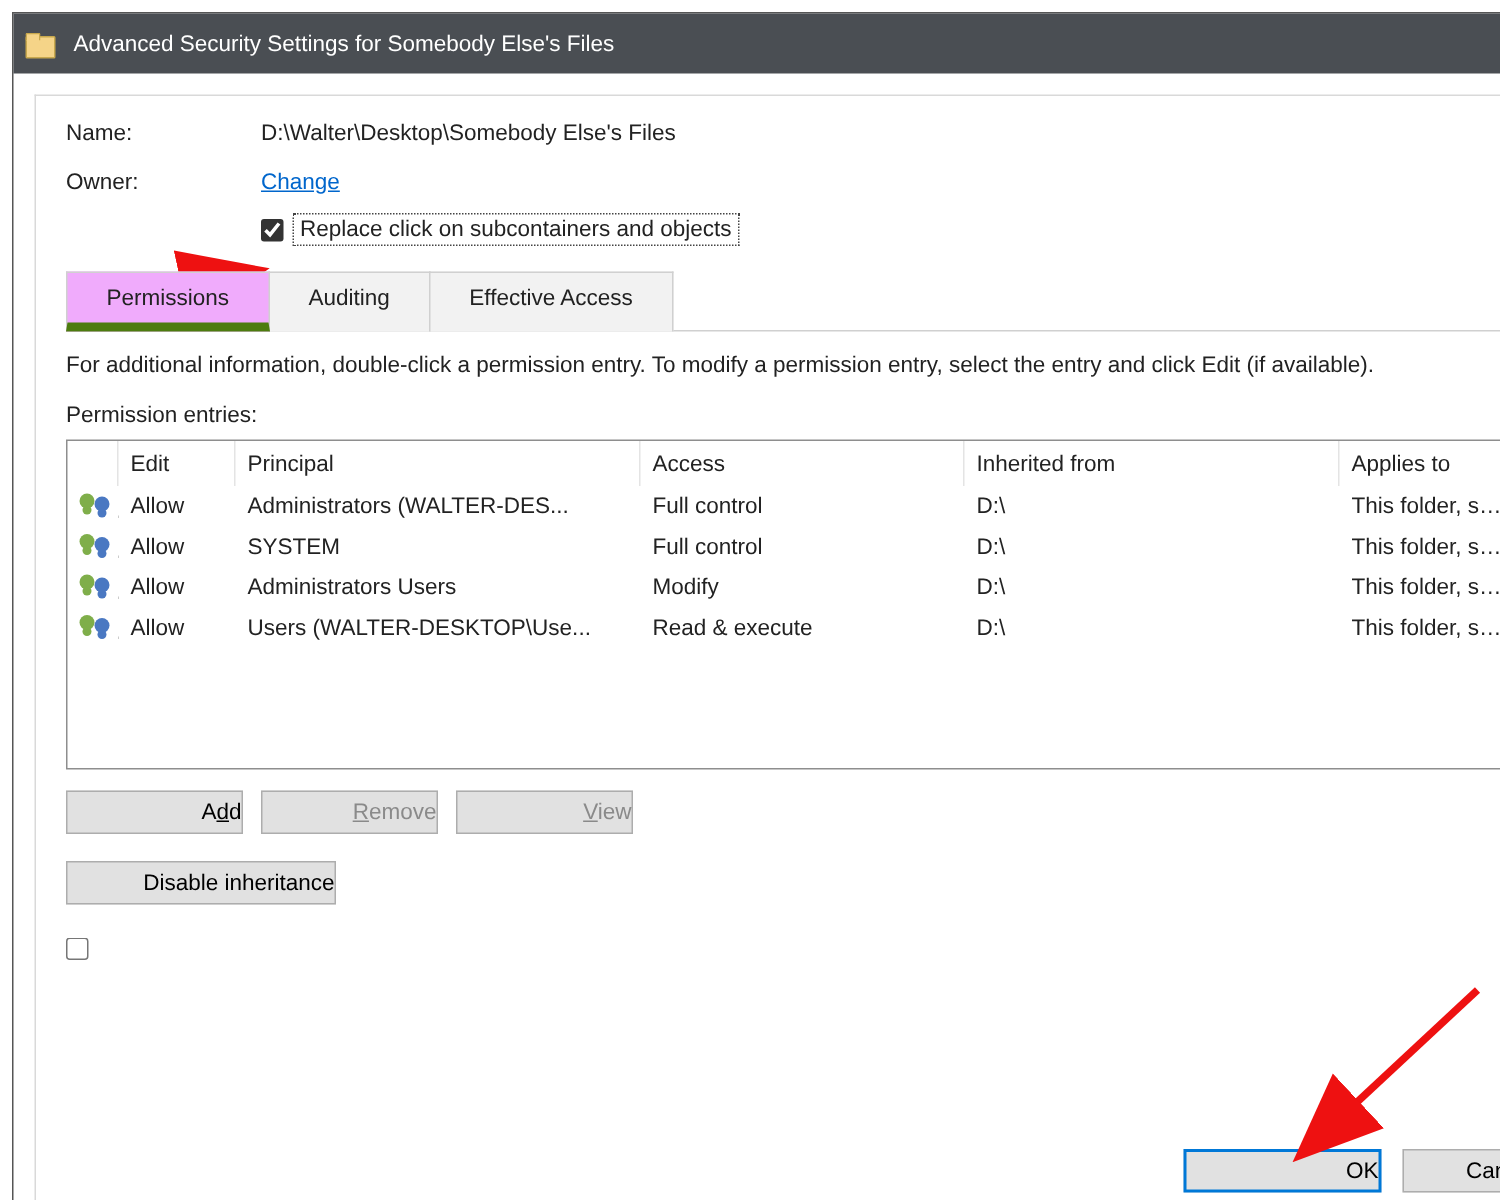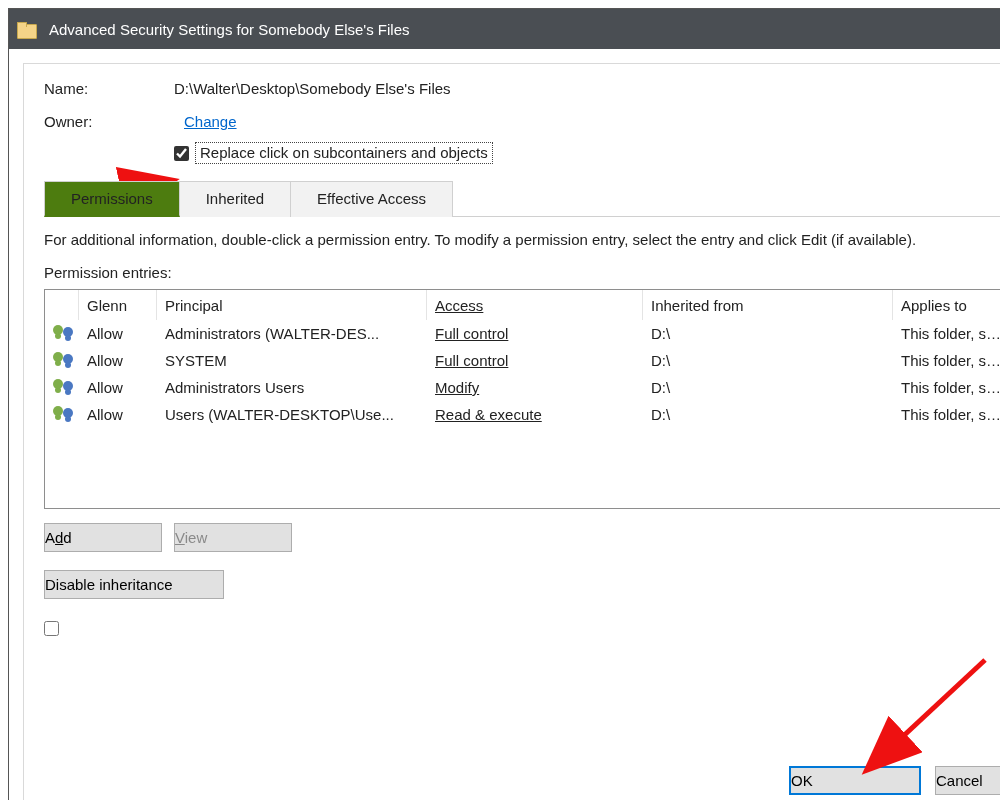--- a/index.html
+++ b/index.html
@@ -59,21 +59,21 @@
     border-right:none;
     border-bottom:none;
     padding:16px 0 20px 20px;
     min-height:740px;
     position:relative;
   }
   .row { display:flex; margin-bottom:16px; }
   .row .lbl { width:130px; }
   .row .val { flex:1; }
   .owner-line { display:flex; align-items:center; gap:6px;}
-  a.change { color:#0066cc; text-decoration:underline; margin-left:10px;}
+  a.change { color:#0066cc; text-decoration:underline; }
   .checkbox-line {
     display:flex; align-items:center; margin-left:130px; margin-top:-4px; margin-bottom:16px;
   }
   input[type=checkbox]{
     width:15px; height:15px; margin:0 6px 0 0;
     accent-color:#333;
   }
   .focus-dotted {
     border:1px dotted #444;
     padding:1px 4px 2px 4px;
@@ -90,22 +90,22 @@
     border:1px solid #d0d0d0;
     border-bottom:none;
     background:#f2f2f2;
     position:relative;
     top:1px;
     margin-right:-1px;
     color:#222;
     cursor:default;
   }
   .tab.active {
-    background:#4d7c0f;
-    border-bottom:2px solid #4d7c0f;
+    background:#f0abfc;
+    border-bottom:6px solid #4d7c0f;
     z-index:2;
   }
   .infoline { margin-bottom:16px; }
   .subheader { margin-bottom:8px; }
   
   .perm-table {
     border:1px solid #8e8e8e;
     width:970px;
     height:220px;
     overflow:hidden;
@@ -121,42 +121,42 @@
   .perm-head .col {
     border-right:1px solid #e4e4e4;
     padding:5px 8px;
     height:100%;
     display:flex; align-items:center;
   }
   .perm-head .col:last-child{border-right:none;}
   .col-icon{width:34px;}
   .col-type{width:78px;}
   .col-principal{width:270px;}
-  .col-access{width:216px;text-decoration:underline;}
+  .col-access{width:216px;}
   .col-inherited{width:250px;}
   .col-applies{flex:1; min-width:100px;}
   .perm-row { height:27px; padding:0; }
   .perm-row .col { padding:2px 8px; white-space:nowrap; overflow:hidden; text-overflow:ellipsis;}
   .users-icon {
     width:24px; height:18px; position:relative; display:inline-block;
   }
   .users-icon::before, .users-icon::after{
     content:""; position:absolute; width:10px; height:10px; border-radius:50%;
   }
   .users-icon::before{ left:0; top:2px; background:#7fae4a; box-shadow:0 6px 0 -2px #7fae4a;}
   .users-icon::after{ left:10px; top:4px; background:#4a78c2; box-shadow:0 6px 0 -2px #4a78c2;}
   
   .btn-row { display:flex; gap:12px; margin-top:14px;}
   button.std {
     font:inherit;
     background:#e1e1e1;
     border:1px solid #adadad;
     padding:5px 0;
     width:118px;
-    text-align:left;
+    text-align:right;
     cursor:default;
   }
   button.std.disabled { color:#8a8a8a; }
   button.std.wide { width:180px; }
   button.primary {
     width:132px;
     background:#e1e1e1;
     border:2px solid #0078d7;
     padding:4px 0;
   }
@@ -200,31 +200,31 @@
         </div>
       </div>
 
       <div class="checkbox-line">
         <input type="checkbox" checked="" style="">
         <span class="focus-dotted">Replace click on subcontainers and objects</span>
       </div>
 
       <div class="tabstrip">
         <div class="tab active">Permissions</div>
-        <div class="tab">Inherited</div>
+        <div class="tab">Auditing</div>
         <div class="tab">Effective Access</div>
       </div>
 
       <div class="infoline">For additional information, double-click a permission entry. To modify a permission entry, select the entry and click Edit (if available).</div>
       <div class="subheader">Permission entries:</div>
 
       <div class="perm-table">
         <div class="perm-head">
           <div class="col col-icon"></div>
-          <div class="col col-type">Glenn</div>
+          <div class="col col-type">Edit</div>
           <div class="col col-principal">Principal</div>
           <div class="col col-access">Access</div>
           <div class="col col-inherited">Inherited from</div>
           <div class="col col-applies">Applies to</div>
         </div>
 
         <div class="perm-row">
           <div class="col col-icon"><span class="users-icon"></span></div>
           <div class="col col-type">Allow</div>
           <div class="col col-principal">Administrators (WALTER-DES...</div>
@@ -253,20 +253,21 @@
           <div class="col col-type">Allow</div>
           <div class="col col-principal">Users (WALTER-DESKTOP\Use...</div>
           <div class="col col-access">Read &amp; execute</div>
           <div class="col col-inherited">D:\</div>
           <div class="col col-applies">This folder, subfolders and files</div>
         </div>
       </div>
 
       <div class="btn-row">
         <button class="std">A<span class="underline" title="Add">d</span>d</button>
+        <button class="std disabled"><span class="underline">R</span>emove</button>
         <button class="std disabled"><span class="underline">V</span>iew</button>
       </div>
 
       <div class="btn-row" style="margin-top:18px;">
         <button class="std wide">Disable inheritance</button>
       </div>
 
       <div class="lower-check">
         <input type="checkbox" style="">
       </div>

